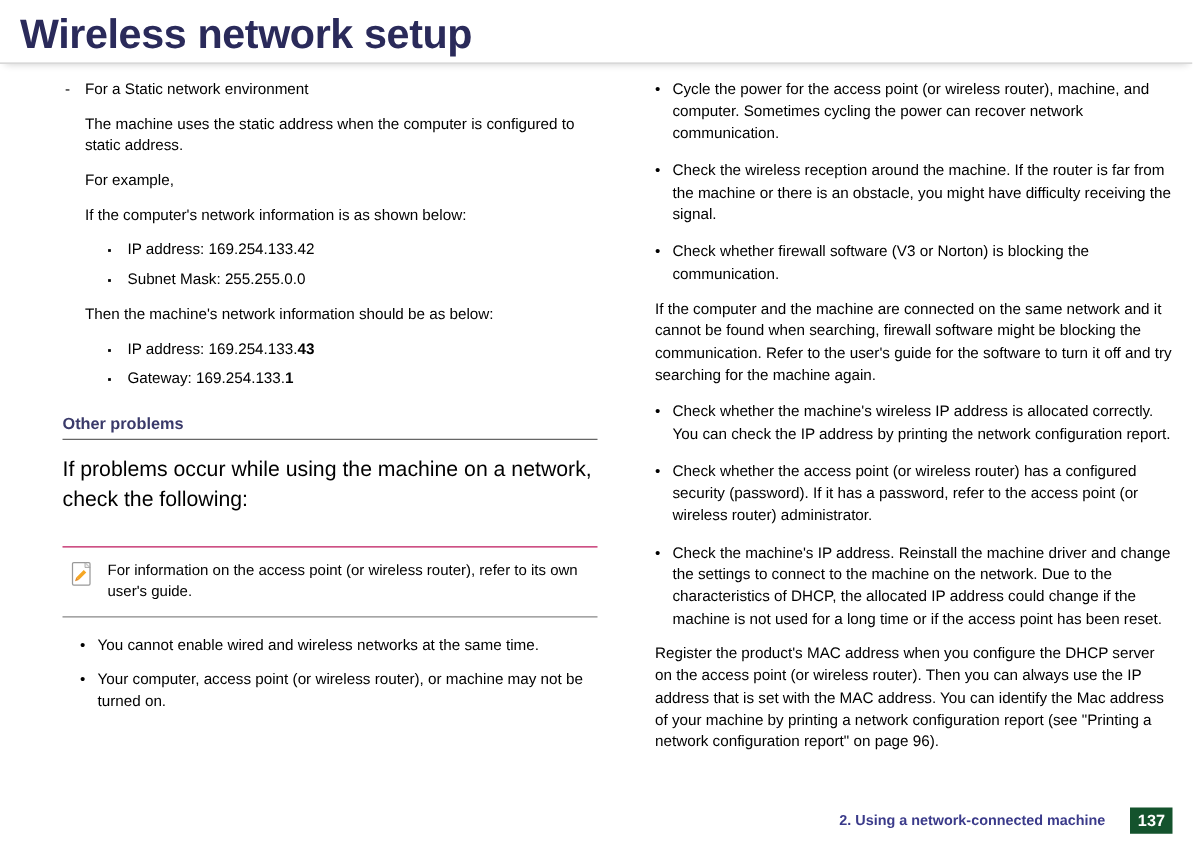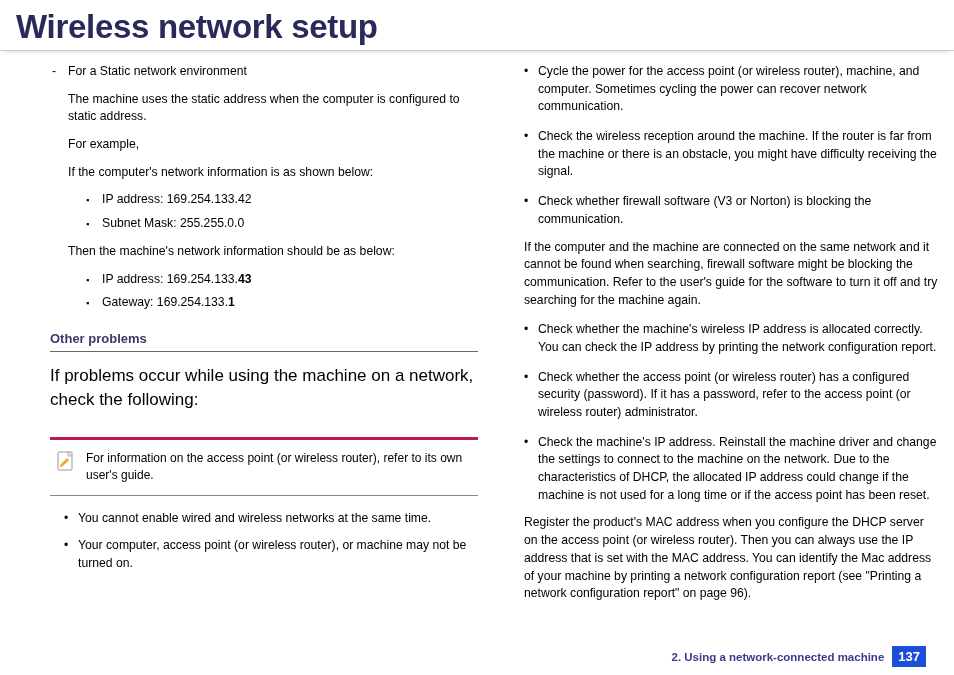--- a/index.html
+++ b/index.html
@@ -42,53 +42,54 @@
   .section-title {
     font-size: 13px;
     font-weight: 700;
     color: #3a3a6a;
     border-bottom: 1px solid #666;
     padding-bottom: 2px;
     margin: 18px 0 12px 0;
   }
   .intro { margin-bottom: 24px; font-size: 17px; }
   .note-box {
-    border-top: 3px solid #be185d;
+    border-top: 1px solid #be185d;
     border-bottom: 1px solid #888;
     padding: 10px 8px 10px 36px;
     position: relative;
     margin: 14px 0 14px 0;
     font-size: 12px;
   }
   .note-icon {
     position: absolute; left: 6px; top: 10px;
     width: 20px; height: 22px;
   }
   .note-icon svg { display:block; }
   .bullet-list { padding-left: 14px; }
   .bullet-list li { list-style: none; position: relative; padding-left: 14px; margin-bottom: 10px; }
   .bullet-list li::before { content: "•"; position: absolute; left: 0; }
   .col-right .bullet-list li { margin-bottom: 12px; }
   .follow-para { padding-left: 14px; margin-top: -2px; margin-bottom: 12px; }
   .footer {
     position: absolute;
     bottom: 8px;
-    right: 28px;
+    right: 16px;
     display: flex;
     align-items: center;
     gap: 8px;
     font-size: 11.5px;
   }
   .chapter { color: #3a3a8a; font-weight: 700; }
   .page-badge {
-    background: #1d4ed8;
+    background: #14532d;
     color: #fff;
     font-weight: 700;
     padding: 3px 6px;
     font-size: 13px;
+    margin-left: 12px;
   }
   b { font-weight: 700; }
 </style>
 </head>
 <body>
 
 <div class="header">
   <h1>Wireless network setup</h1>
 </div>
 

